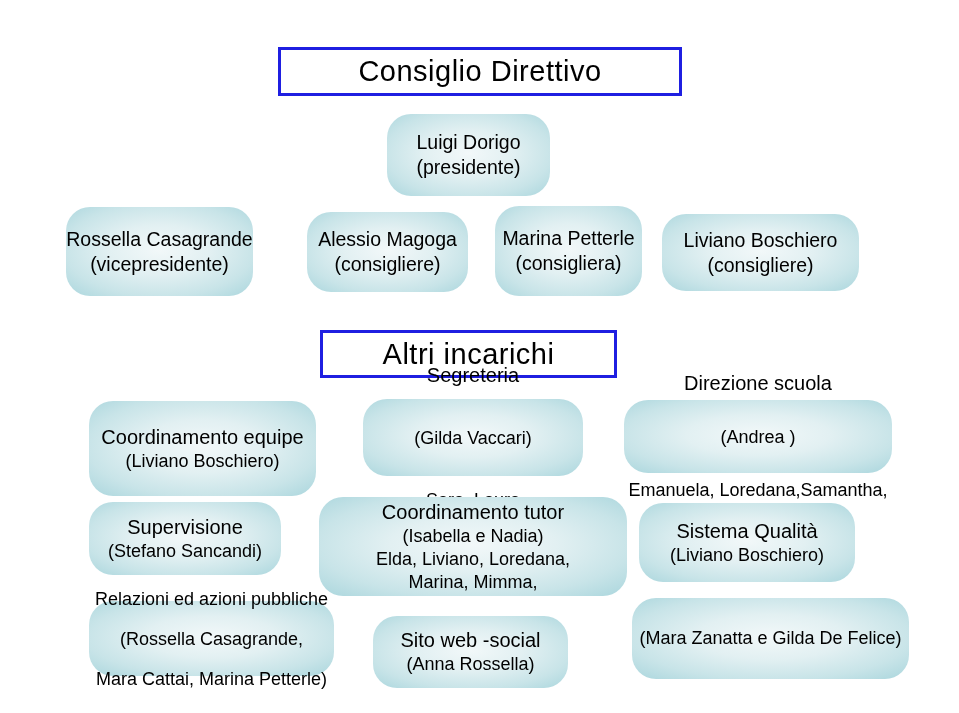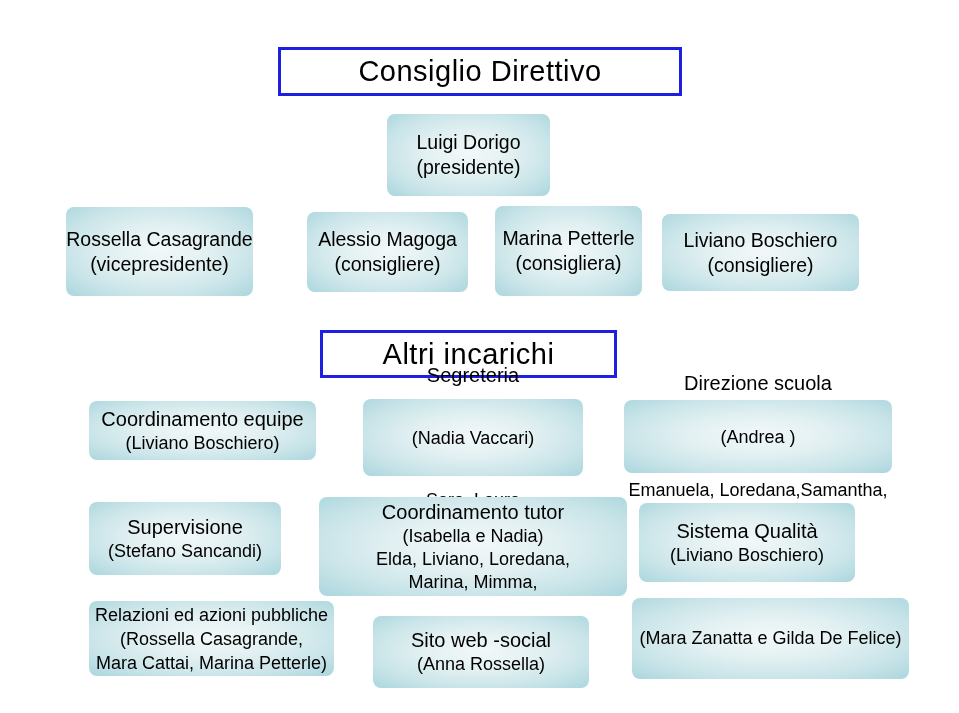--- a/index.html
+++ b/index.html
@@ -27,21 +27,21 @@
   .header-text {
     font-size: 29px;
     letter-spacing: 0.5px;
     white-space: nowrap;
   }
 
   
   .tealbox {
     position: absolute;
     box-sizing: border-box;
-    border-radius: 8px;
+    border-radius: 24px;
     background: radial-gradient(ellipse at 50% 48%,
                 #f2f8f9 0%, #e2f0f2 38%, #c8e4e8 72%, #aad6dd 100%);
     display: flex;
     flex-direction: column;
     align-items: center;
     justify-content: center;
     text-align: center;
   }
   .line {
     white-space: nowrap;
@@ -57,28 +57,28 @@
   .pos-relazioni .line { font-size: 18px; line-height: 24px; }
 
   
   .pos-title-consiglio { left: 278px; top: 47px;  width: 404px; height: 49px; }
   .pos-presidente      { left: 387px; top: 114px; width: 163px; height: 82px; }
   .pos-vicepresidente  { left: 66px;  top: 207px; width: 187px; height: 89px; }
   .pos-consigliere1    { left: 307px; top: 212px; width: 161px; height: 80px; }
   .pos-consigliera     { left: 495px; top: 206px; width: 147px; height: 90px; }
   .pos-consigliere2    { left: 662px; top: 214px; width: 197px; height: 77px; }
   .pos-title-altri     { left: 320px; top: 330px; width: 297px; height: 48px; }
-  .pos-equipe          { left: 89px;  top: 401px; width: 227px; height: 59px; }
+  .pos-equipe          { left: 89px;  top: 401px; width: 227px; height: 95px; }
   .pos-segreteria      { left: 363px; top: 399px; width: 220px; height: 77px; gap: 39px; }
   .pos-direzione       { left: 624px; top: 400px; width: 268px; height: 73px; gap: 30px; }
   .pos-supervisione    { left: 89px;  top: 502px; width: 192px; height: 73px; }
   .pos-tutor           { left: 319px; top: 497px; width: 308px; height: 99px; }
   .pos-qualita         { left: 639px; top: 503px; width: 216px; height: 79px; }
-  .pos-relazioni       { left: 89px;  top: 601px; width: 245px; height: 75px; }
-  .pos-sitoweb         { left: 373px; top: 616px; width: 216px; height: 72px; justify-content: center; }
+  .pos-relazioni       { left: 89px;  top: 601px; width: 245px; height: 75px; gap: 16px; }
+  .pos-sitoweb         { left: 373px; top: 616px; width: 195px; height: 72px; justify-content: center; }
   .pos-formazione      { left: 632px; top: 598px; width: 277px; height: 81px; }
 </style>
 </head>
 <body>
 
 <div id="canvas">
 
   <div class="header-box pos-title-consiglio">
     <span class="header-text">Consiglio Direttivo</span>
   </div>
@@ -112,21 +112,21 @@
     <span class="header-text">Altri incarichi</span>
   </div>
 
   <div class="tealbox pos-equipe">
     <div class="line primary">Coordinamento equipe</div>
     <div class="line">(Liviano Boschiero)</div>
   </div>
 
   <div class="tealbox pos-segreteria">
     <div class="line primary">Segreteria</div>
-    <div class="line">(Nadia Vaccari)</div>
+    <div class="line">(Gilda Vaccari)</div>
     <div class="line">Sara, Laura</div>
   </div>
 
   <div class="tealbox pos-direzione">
     <div class="line primary">Direzione scuola</div>
     <div class="line">(Andrea )</div>
     <div class="line">Emanuela, Loredana,Samantha,</div>
   </div>
 
   <div class="tealbox pos-tutor">

